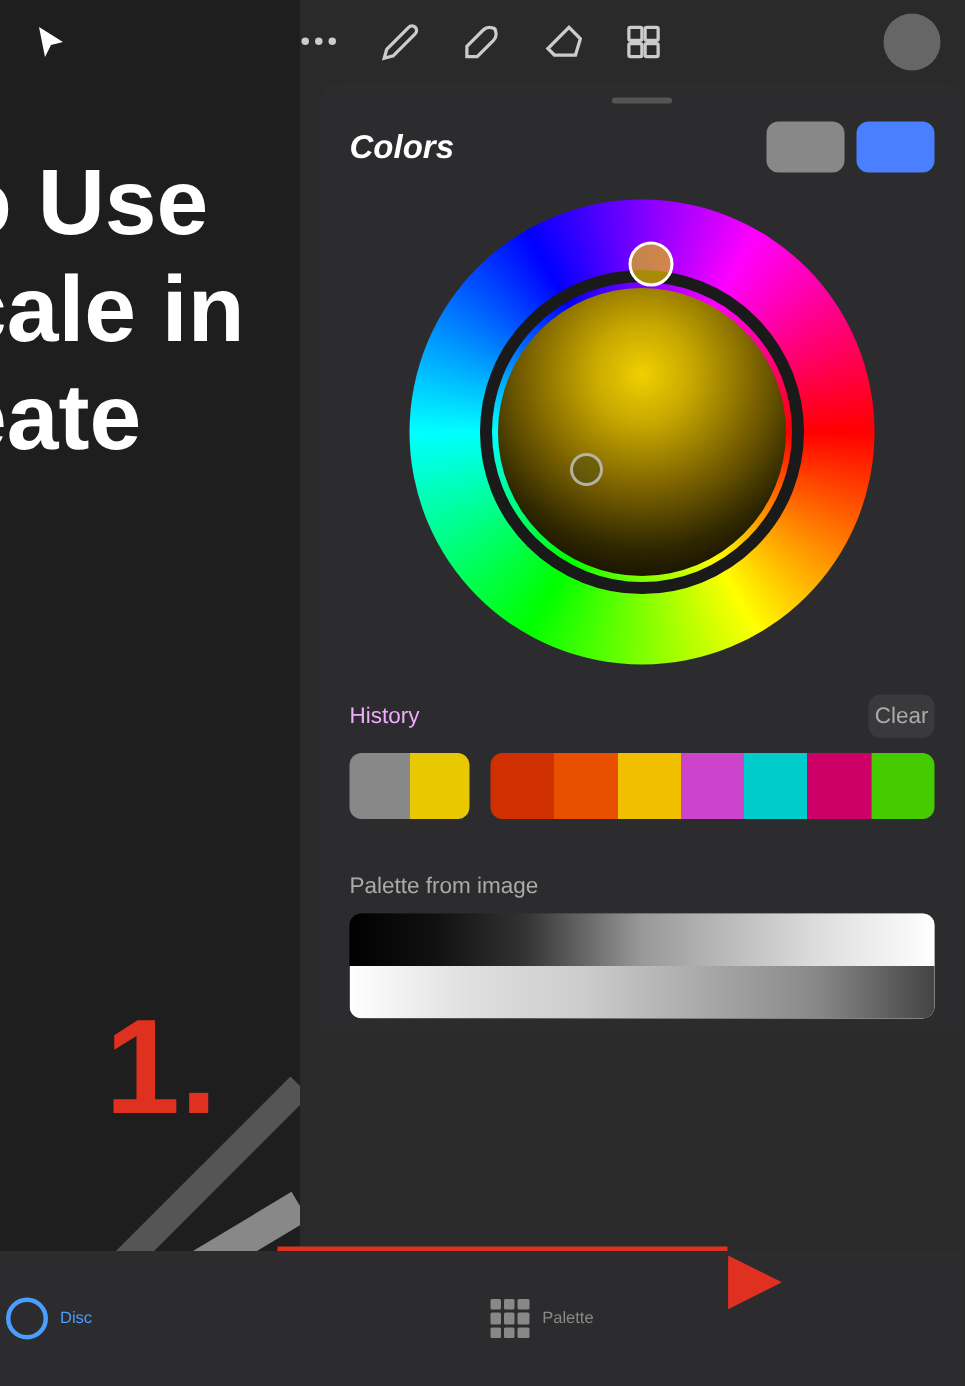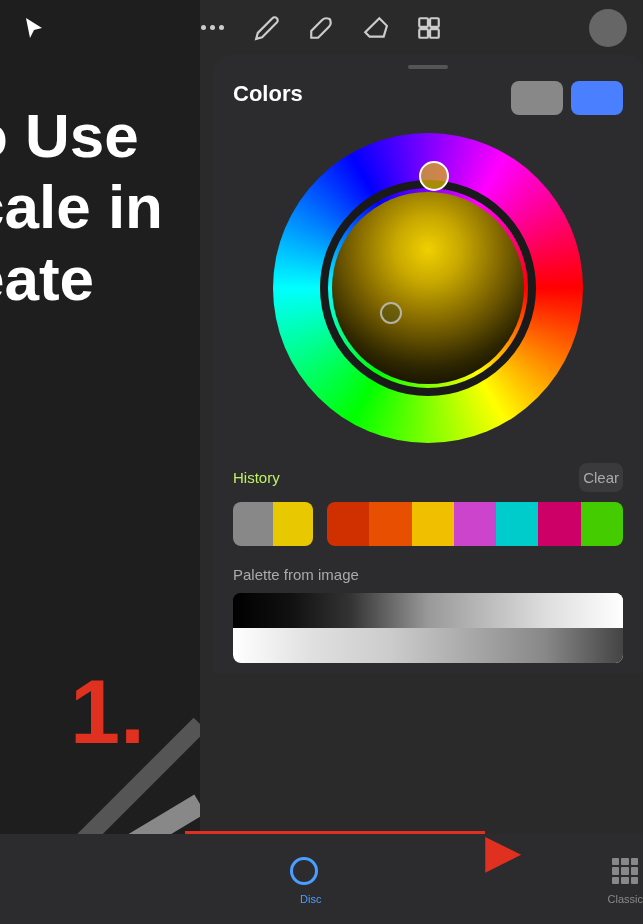--- a/index.html
+++ b/index.html
@@ -114,23 +114,24 @@
     .panel-handle {
       width: 40px;
       height: 4px;
       background: #555;
       border-radius: 2px;
       margin: 10px auto 0;
     }
 
     .panel-header {
       display: flex;
-      align-items: flex-start;
+      align-items: center;
       justify-content: space-between;
       padding: 12px 20px 8px;
+      font-style: italic;
     }
 
     .panel-title {
       color: #ffffff;
       font-size: 22px;
       font-weight: 600;
     }
 
     .color-previews {
       display: flex;
@@ -213,21 +214,21 @@
     }
 
     .history-row {
       display: flex;
       align-items: center;
       justify-content: space-between;
       margin-bottom: 10px;
     }
 
     .history-label {
-      color: #bef264;
+      color: #f0abfc;
       font-size: 15px;
     }
 
     .clear-btn {
       color: #aaa;
       font-size: 15px;
       background: #3a3a3c;
       border: none;
       border-radius: 8px;
       padding: 6px 4px;
@@ -250,20 +251,21 @@
 
     
     .palette-section {
       padding: 10px 20px 10px;
     }
 
     .palette-label {
       color: #aaa;
       font-size: 15px;
       margin-bottom: 10px;
+      margin-top: 16px;
     }
 
     .palette-image-preview {
       width: 100%;
       height: 70px;
       border-radius: 8px;
       background: linear-gradient(to right, #000 0%, #111 15%, #333 30%, #999 50%, #bbb 65%, #ddd 80%, #fff 100%);
       overflow: hidden;
       display: flex;
       flex-direction: column;
@@ -288,22 +290,22 @@
       height: 90px;
       display: flex;
       align-items: center;
       justify-content: space-around;
       background: #2c2c2e;
       z-index: 20;
     }
 
     .tab-item {
       display: flex;
-      flex-direction: column;
-      align-items: flex-end;
+      flex-direction: row;
+      align-items: center;
       gap: 4px;
       cursor: pointer;
       flex: 1;
     }
 
     .tab-icon {
       width: 36px;
       height: 36px;
       display: flex;
       align-items: center;
@@ -568,15 +570,15 @@
         <div class="palette-dot"></div>
         <div class="palette-dot"></div>
         <div class="palette-dot"></div>
         <div class="palette-dot"></div>
         <div class="palette-dot"></div>
         <div class="palette-dot"></div>
         <div class="palette-dot"></div>
         <div class="palette-dot"></div>
       </div>
     </div>
-    <span class="tab-label">Classic</span>
+    <span class="tab-label">Palette</span>
   </div>
 </div>
 
 </body></html>

